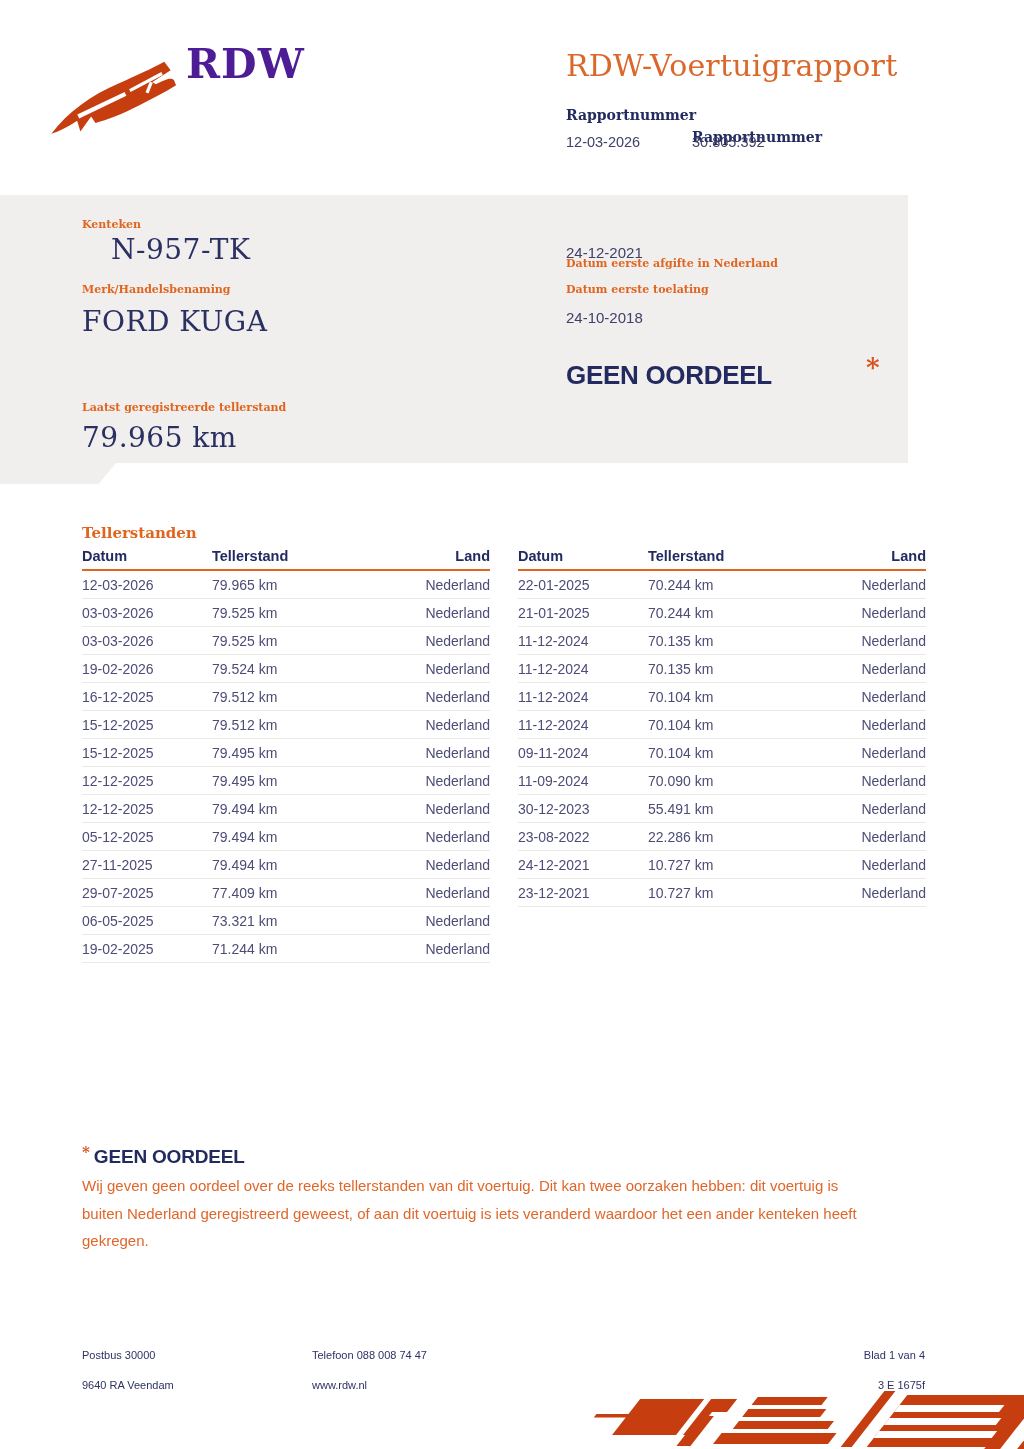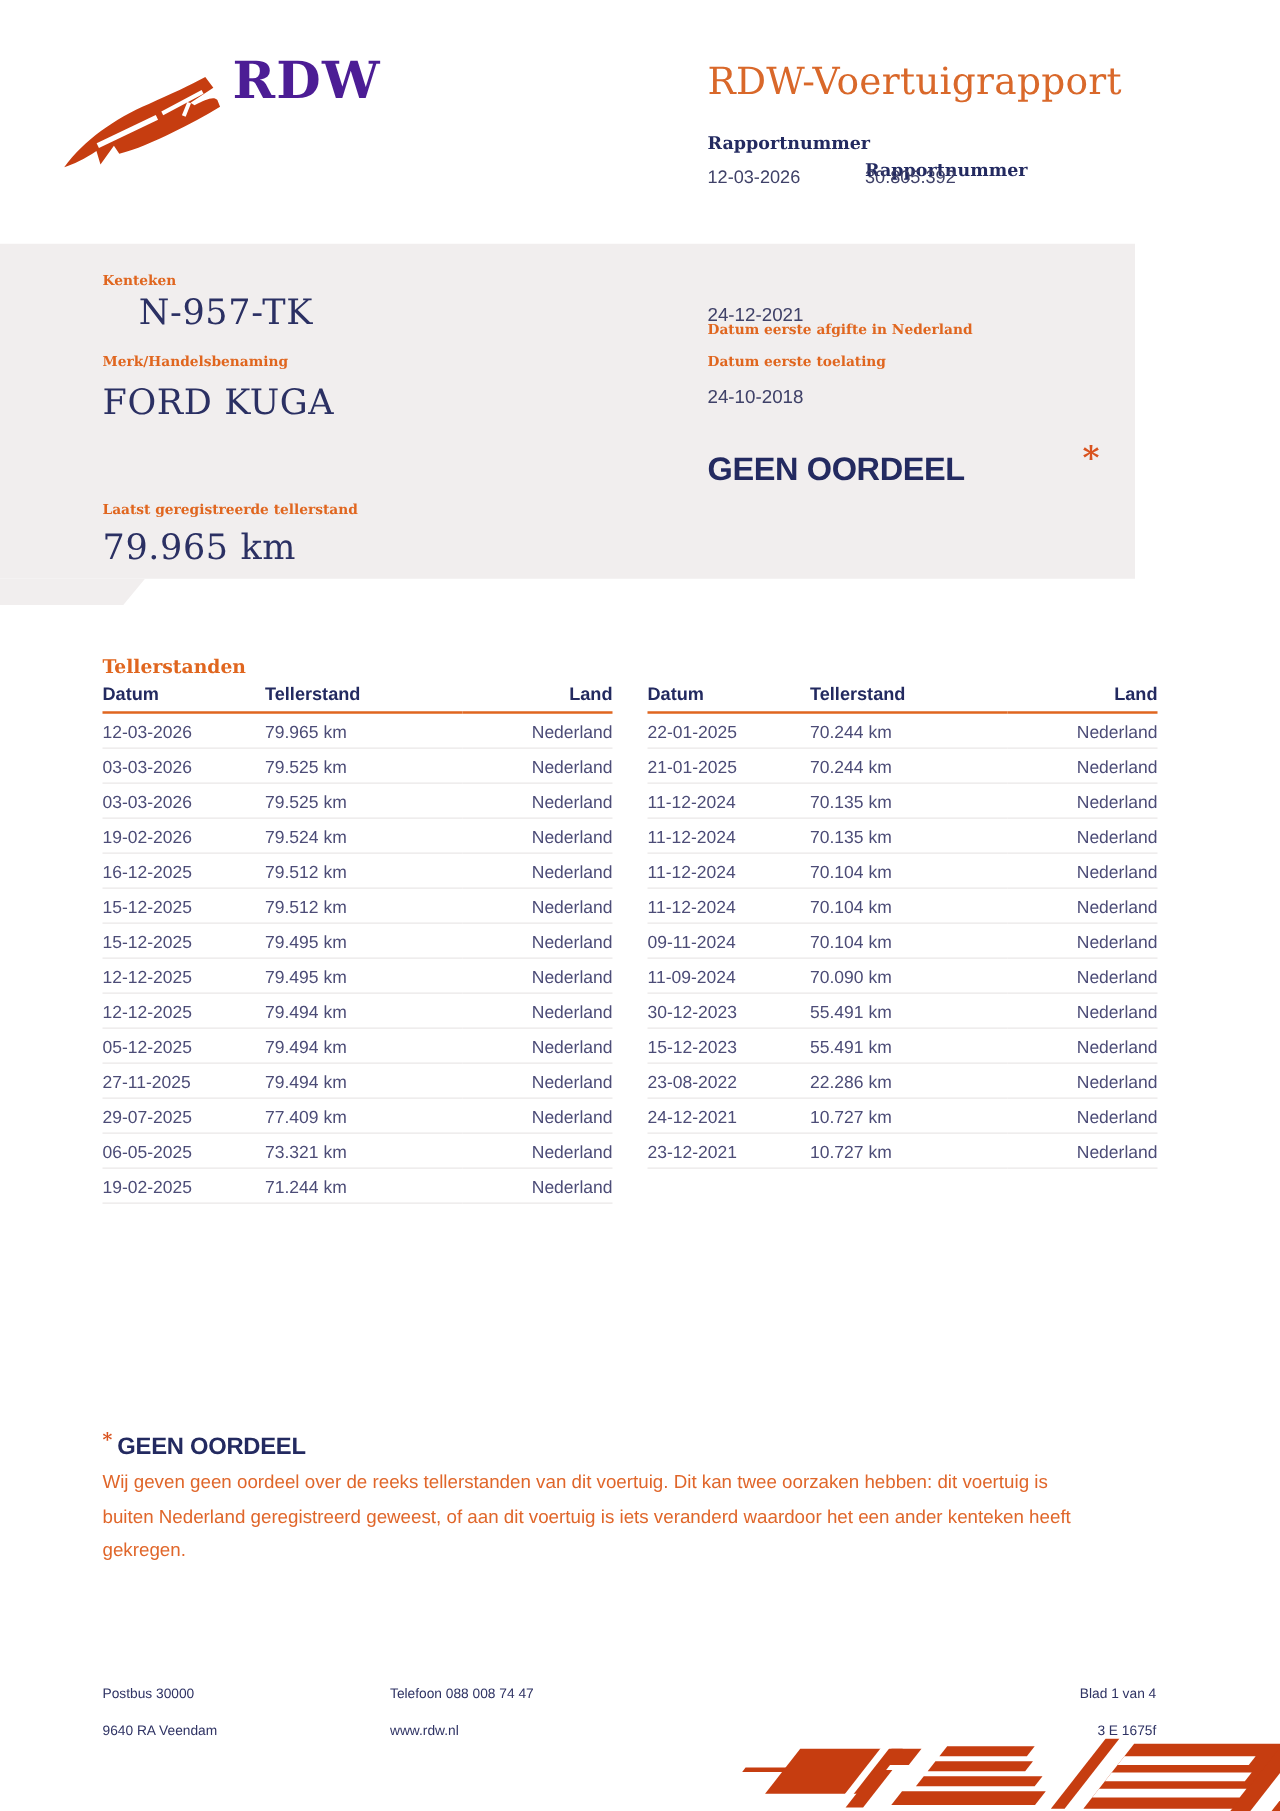--- a/index.html
+++ b/index.html
@@ -284,25 +284,20 @@
         <td>70.104 km</td>
         <td>Nederland</td>
       </tr>
       <tr>
         <td>11-09-2024</td>
         <td>70.090 km</td>
         <td>Nederland</td>
       </tr>
       <tr>
         <td>30-12-2023</td>
-        <td>55.491 km</td>
-        <td>Nederland</td>
-      </tr>
-      <tr>
-        <td>15-12-2023</td>
         <td>55.491 km</td>
         <td>Nederland</td>
       </tr>
       <tr>
         <td>23-08-2022</td>
         <td>22.286 km</td>
         <td>Nederland</td>
       </tr>
       <tr>
         <td>24-12-2021</td>

